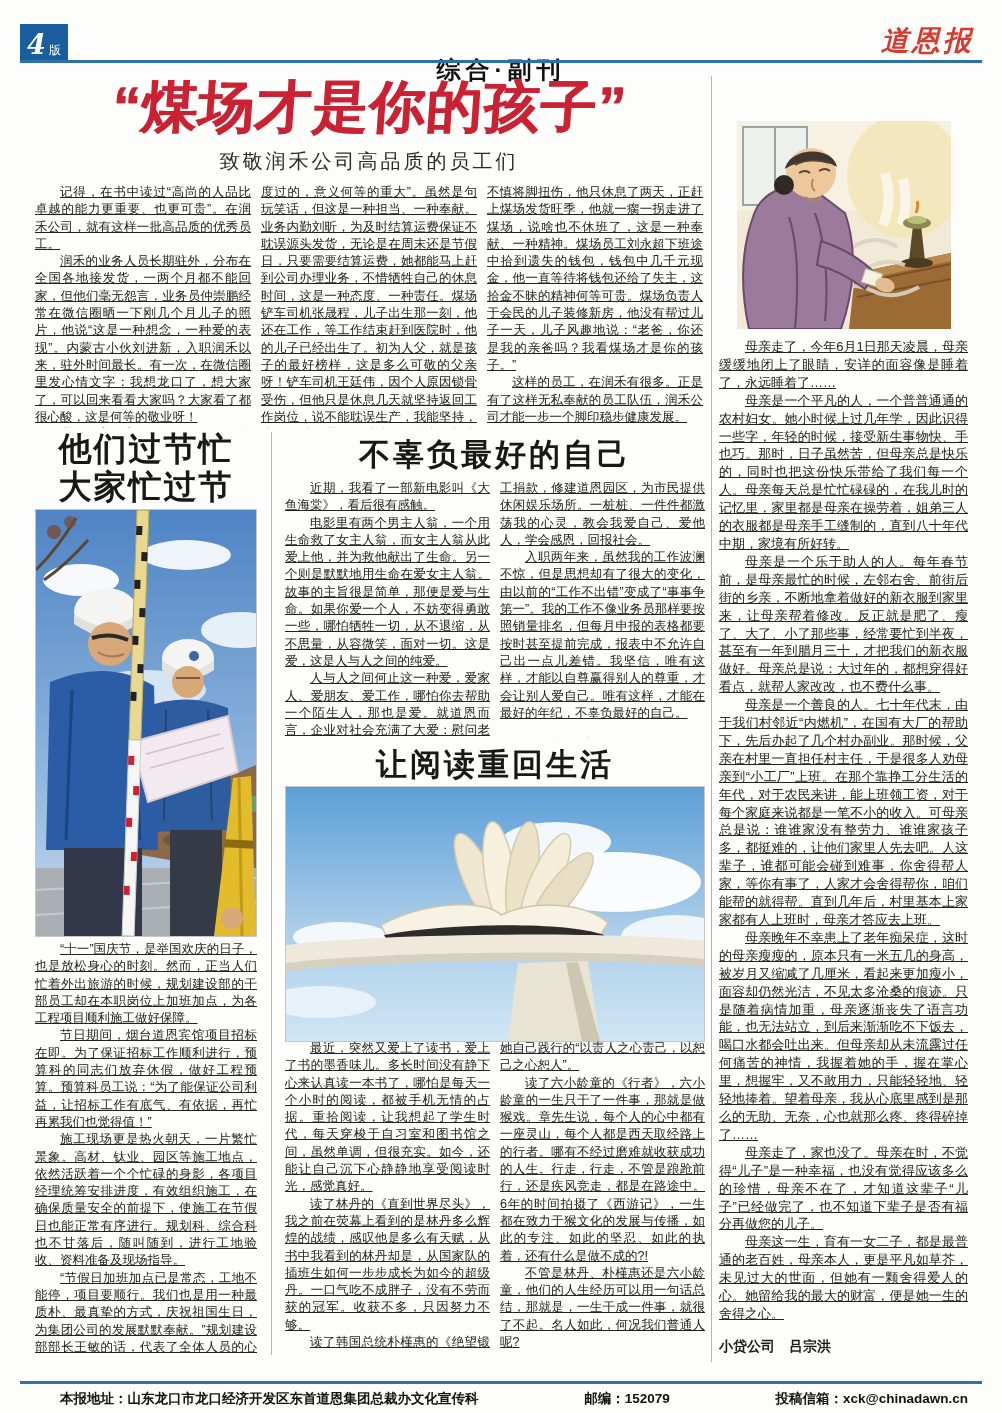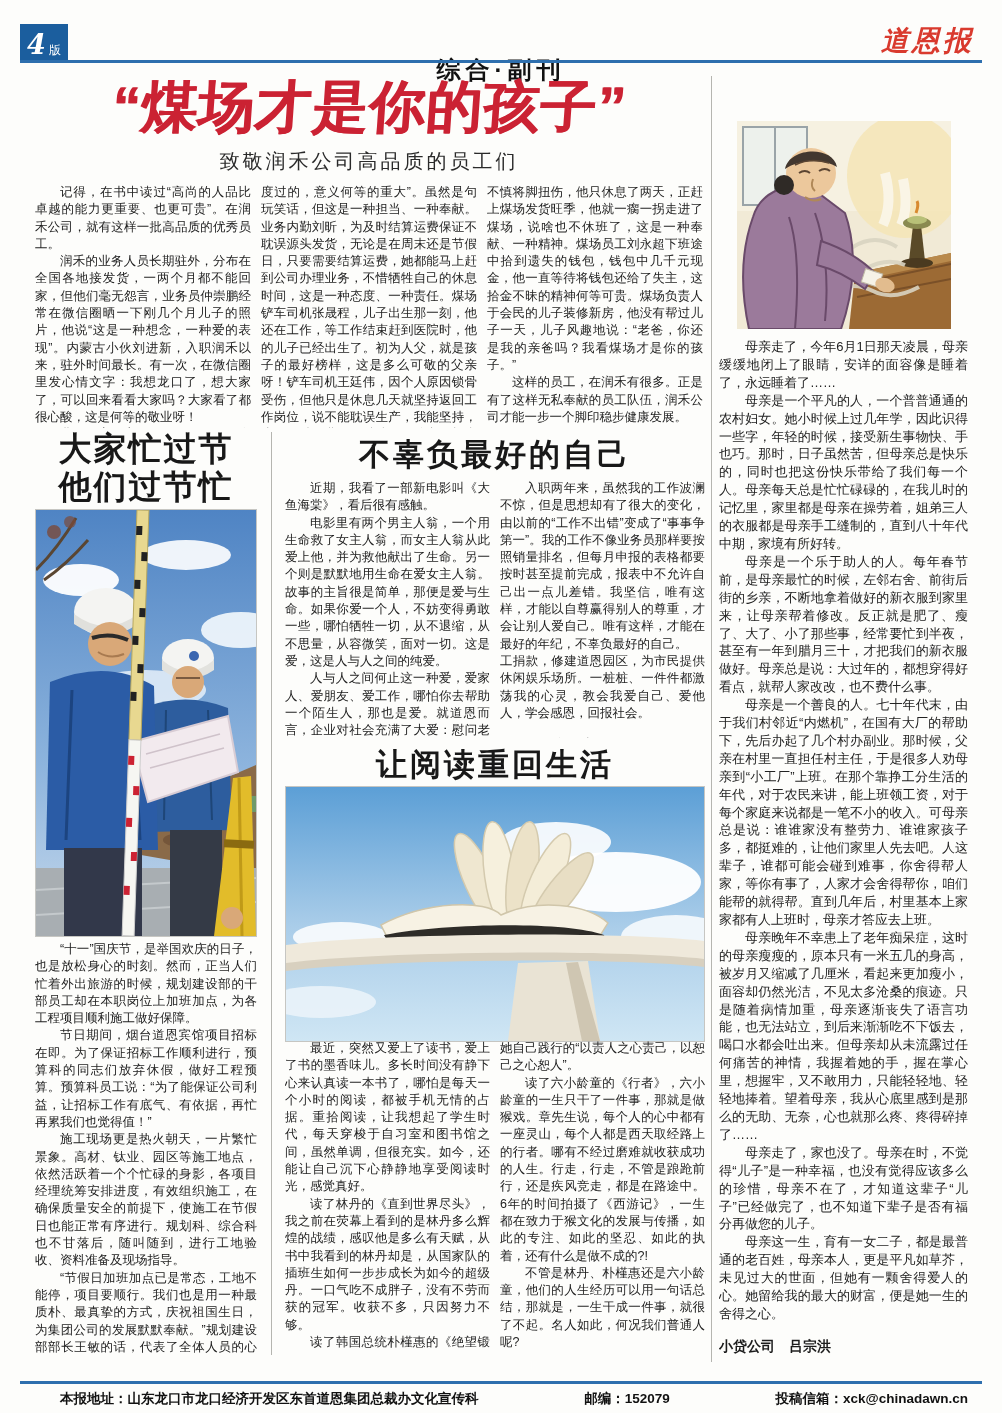--- a/index.html
+++ b/index.html
@@ -17,21 +17,21 @@
                 font-family:"DejaVu Serif","Liberation Serif",serif; font-style:italic; letter-spacing:3px; }
   .header-rule { left:20px; right:20px; top:60px; height:3px; background:#2e6fae; }
 
   
   .main-headline { left:35px; width:668px; top:76px; text-align:center; font-size:56px; line-height:62px;
                    font-weight:900; color:#cb2233; letter-spacing:1px; transform:skewX(-4deg);
                    text-shadow:1px 0 #cb2233; white-space:nowrap; }
   .main-subtitle { left:35px; width:668px; top:148px; text-align:center; font-size:20px; letter-spacing:3px; color:#2a2a2a; }
 
   
-  .body-text { font-size:12.5px; line-height:17.3px; text-align:justify; color:#222; }
+  .body-text { font-size:12.5px; line-height:17.3px; text-align:justify; color:#222;text-decoration:underline; }
   .para { margin:0; text-indent:2em; }
   .para.cont { text-indent:0; }
   .sig { text-align:left; font-weight:bold; padding-right:6px; margin-top:15px; font-size:14px; }
   .cols { display:flex; gap:10px; }
   .col { flex:1 1 0; min-width:0; overflow:hidden; }
 
   .main-text { left:35px; width:668px; top:184px; height:244px; overflow:hidden; }
 
   
   .holiday-title { left:35px; width:222px; top:430px; text-align:center; font-weight:900; font-size:33px; line-height:38px; color:#181818; letter-spacing:2px; }
@@ -90,22 +90,22 @@
     <div class="col body-text">
       <div>
           <p class="para cont">不慎将脚扭伤，他只休息了两天，正赶上煤场发货旺季，他就一瘸一拐走进了煤场，说啥也不休班了，这是一种奉献、一种精神。煤场员工刘永超下班途中拾到遗失的钱包，钱包中几千元现金，他一直等待将钱包还给了失主，这拾金不昧的精神何等可贵。煤场负责人于会民的儿子装修新房，他没有帮过儿子一天，儿子风趣地说：“老爸，你还是我的亲爸吗？我看煤场才是你的孩子。”</p>
           <p class="para">这样的员工，在润禾有很多。正是有了这样无私奉献的员工队伍，润禾公司才能一步一个脚印稳步健康发展。</p>
         </div>
 
     </div>
   </div>
 
   <div class="abs holiday-title">
+    <div>他们过节忙</div>
     <div>大家忙过节</div>
-    <div>他们过节忙</div>
   </div>
 
   <div class="abs holiday-photo photo-frame">
     <svg width="220" height="426" viewBox="0 0 220 426" xmlns="http://www.w3.org/2000/svg">
       <defs>
         <linearGradient id="sky1" x1="0" y1="0" x2="0" y2="1">
           <stop offset="0" stop-color="#4f84c4"></stop>
             <stop offset="0.6" stop-color="#8db4dd"></stop>
             <stop offset="1" stop-color="#c6d9ec"></stop>
         </linearGradient>
@@ -182,22 +182,22 @@
 
   <div class="abs bestself-title">不辜负最好的自己</div>
   <div class="abs bestself-text cols">
     <div class="col body-text">
         <p class="para">近期，我看了一部新电影叫《大鱼海棠》，看后很有感触。</p>
         <p class="para">电影里有两个男主人翁，一个用生命救了女主人翁，而女主人翁从此爱上他，并为救他献出了生命。另一个则是默默地用生命在爱女主人翁。故事的主旨很是简单，那便是爱与生命。如果你爱一个人，不妨变得勇敢一些，哪怕牺牲一切，从不退缩，从不思量，从容微笑，面对一切。这是爱，这是人与人之间的纯爱。</p>
         <p class="para">人与人之间何止这一种爱，爱家人、爱朋友、爱工作，哪怕你去帮助一个陌生人，那也是爱。就道恩而言，企业对社会充满了大爱：慰问老人、捐资助学，为困难员</p>
       </div>
     <div class="col body-text">
       <div>
+          <p class="para cont">工捐款，修建道恩园区，为市民提供休闲娱乐场所。一桩桩、一件件都激荡我的心灵，教会我爱自己、爱他人，学会感恩，回报社会。</p>
           <p class="para">入职两年来，虽然我的工作波澜不惊，但是思想却有了很大的变化，由以前的“工作不出错”变成了“事事争第一”。我的工作不像业务员那样要按照销量排名，但每月申报的表格都要按时甚至提前完成，报表中不允许自己出一点儿差错。我坚信，唯有这样，才能以自尊赢得别人的尊重，才会让别人爱自己。唯有这样，才能在最好的年纪，不辜负最好的自己。</p>
-          <p class="para cont">工捐款，修建道恩园区，为市民提供休闲娱乐场所。一桩桩、一件件都激荡我的心灵，教会我爱自己、爱他人，学会感恩，回报社会。</p>
         </div>
       <div class="sig">财务管理部　姜林萍</div>
     </div>
   </div>
 
   <div class="abs reading-title">让阅读重回生活</div>
 
   <div class="abs reading-photo photo-frame">
     <svg width="418" height="254" viewBox="0 0 418 254" xmlns="http://www.w3.org/2000/svg">
       <defs>

